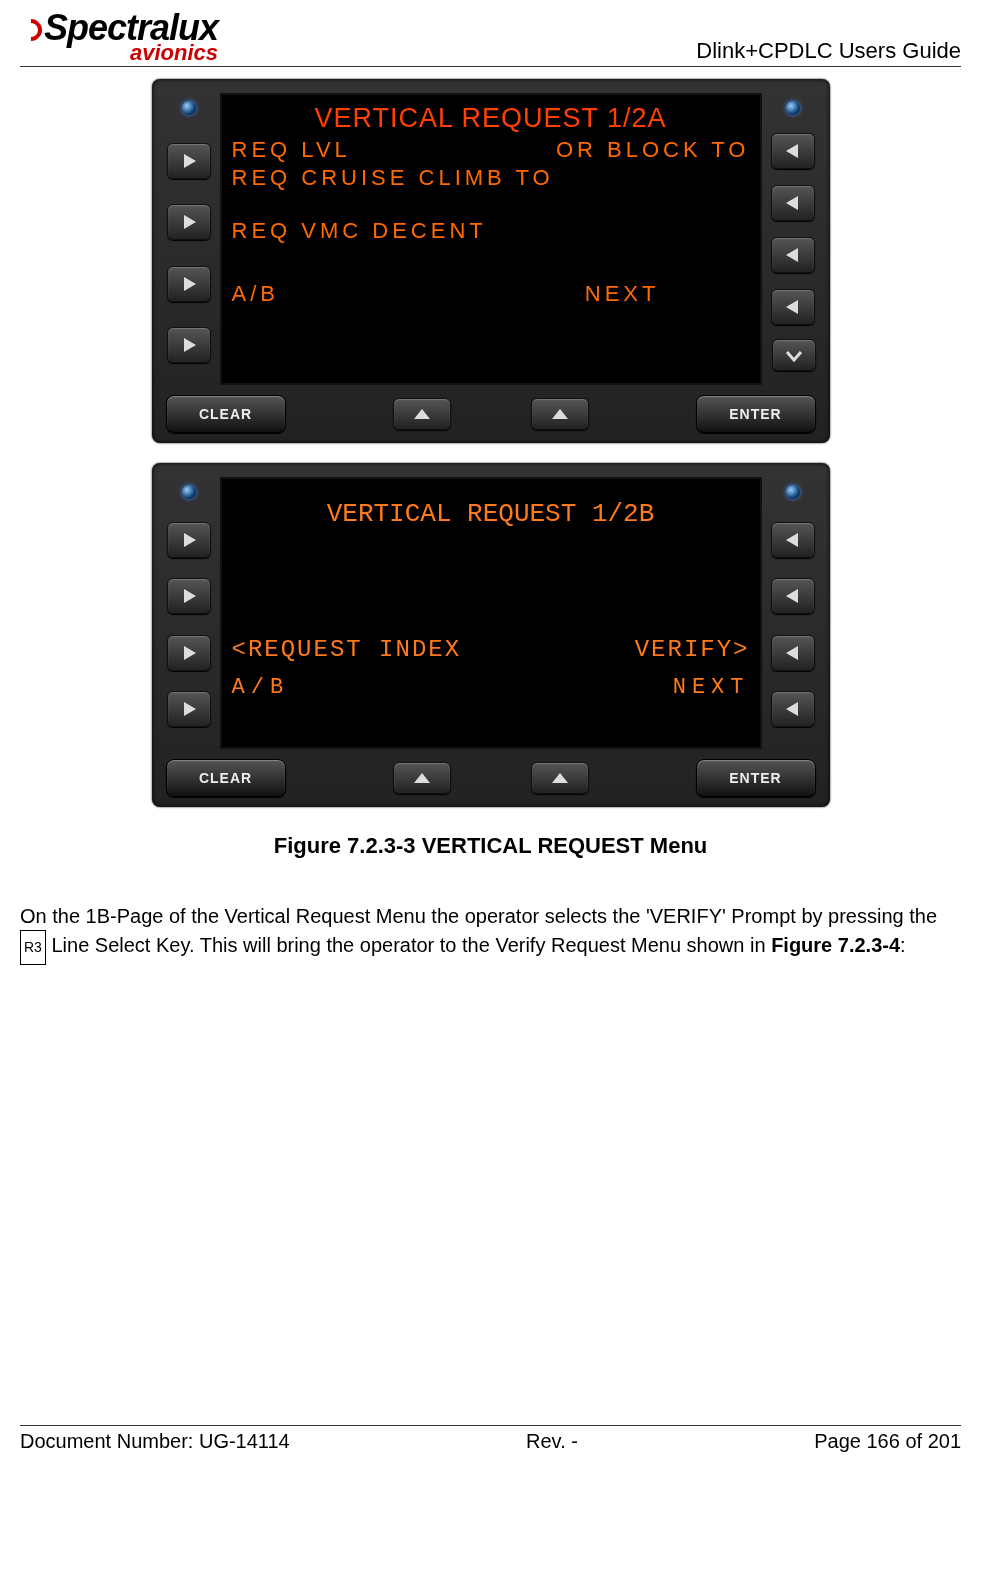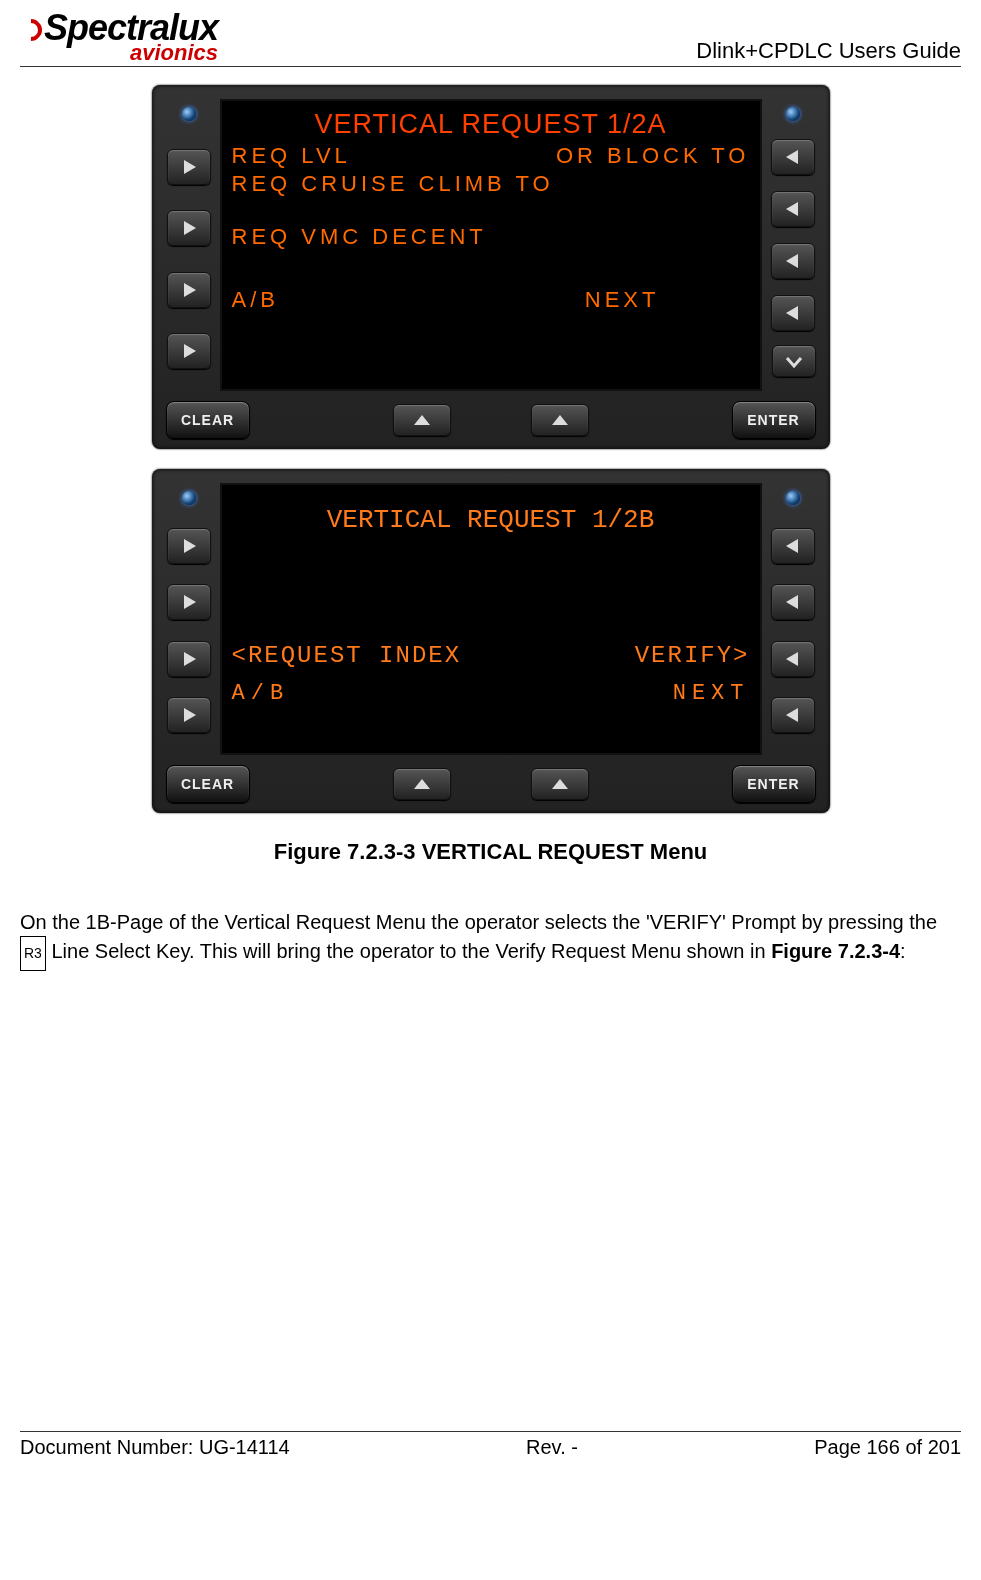--- a/index.html
+++ b/index.html
@@ -11,21 +11,21 @@
   }
   .page {
     padding: 10px 20px 20px 20px;
   }
   .header-row {
     display: flex;
     align-items: flex-end;
     justify-content: space-between;
     border-bottom: 1px solid #333;
     padding-bottom: 2px;
-    margin-bottom: 10px;
+    margin-bottom: 4px;
   }
   .logo-wrap {
     line-height: 1;
   }
   .logo-spectralux {
     font-weight: bold;
     font-style: italic;
     font-size: 36px;
     color: #000;
     letter-spacing: -1px;
@@ -180,21 +180,21 @@
     margin-top: 10px;
   }
   .btn-text {
     background: linear-gradient(#555, #111);
     color: #eee;
     font-size: 14px;
     font-weight: bold;
     letter-spacing: 1px;
     border: 1px solid #000;
     border-radius: 8px;
-    padding: 10px 10px;
+    padding: 10px 28px;
     width: 62px;
     text-align: center;
     box-shadow: inset 0 1px 1px #888, 0 1px 1px #000;
   }
   .arrow-group {
     display: flex;
     gap: 80px;
   }
   .arrow-btn {
     width: 56px;

